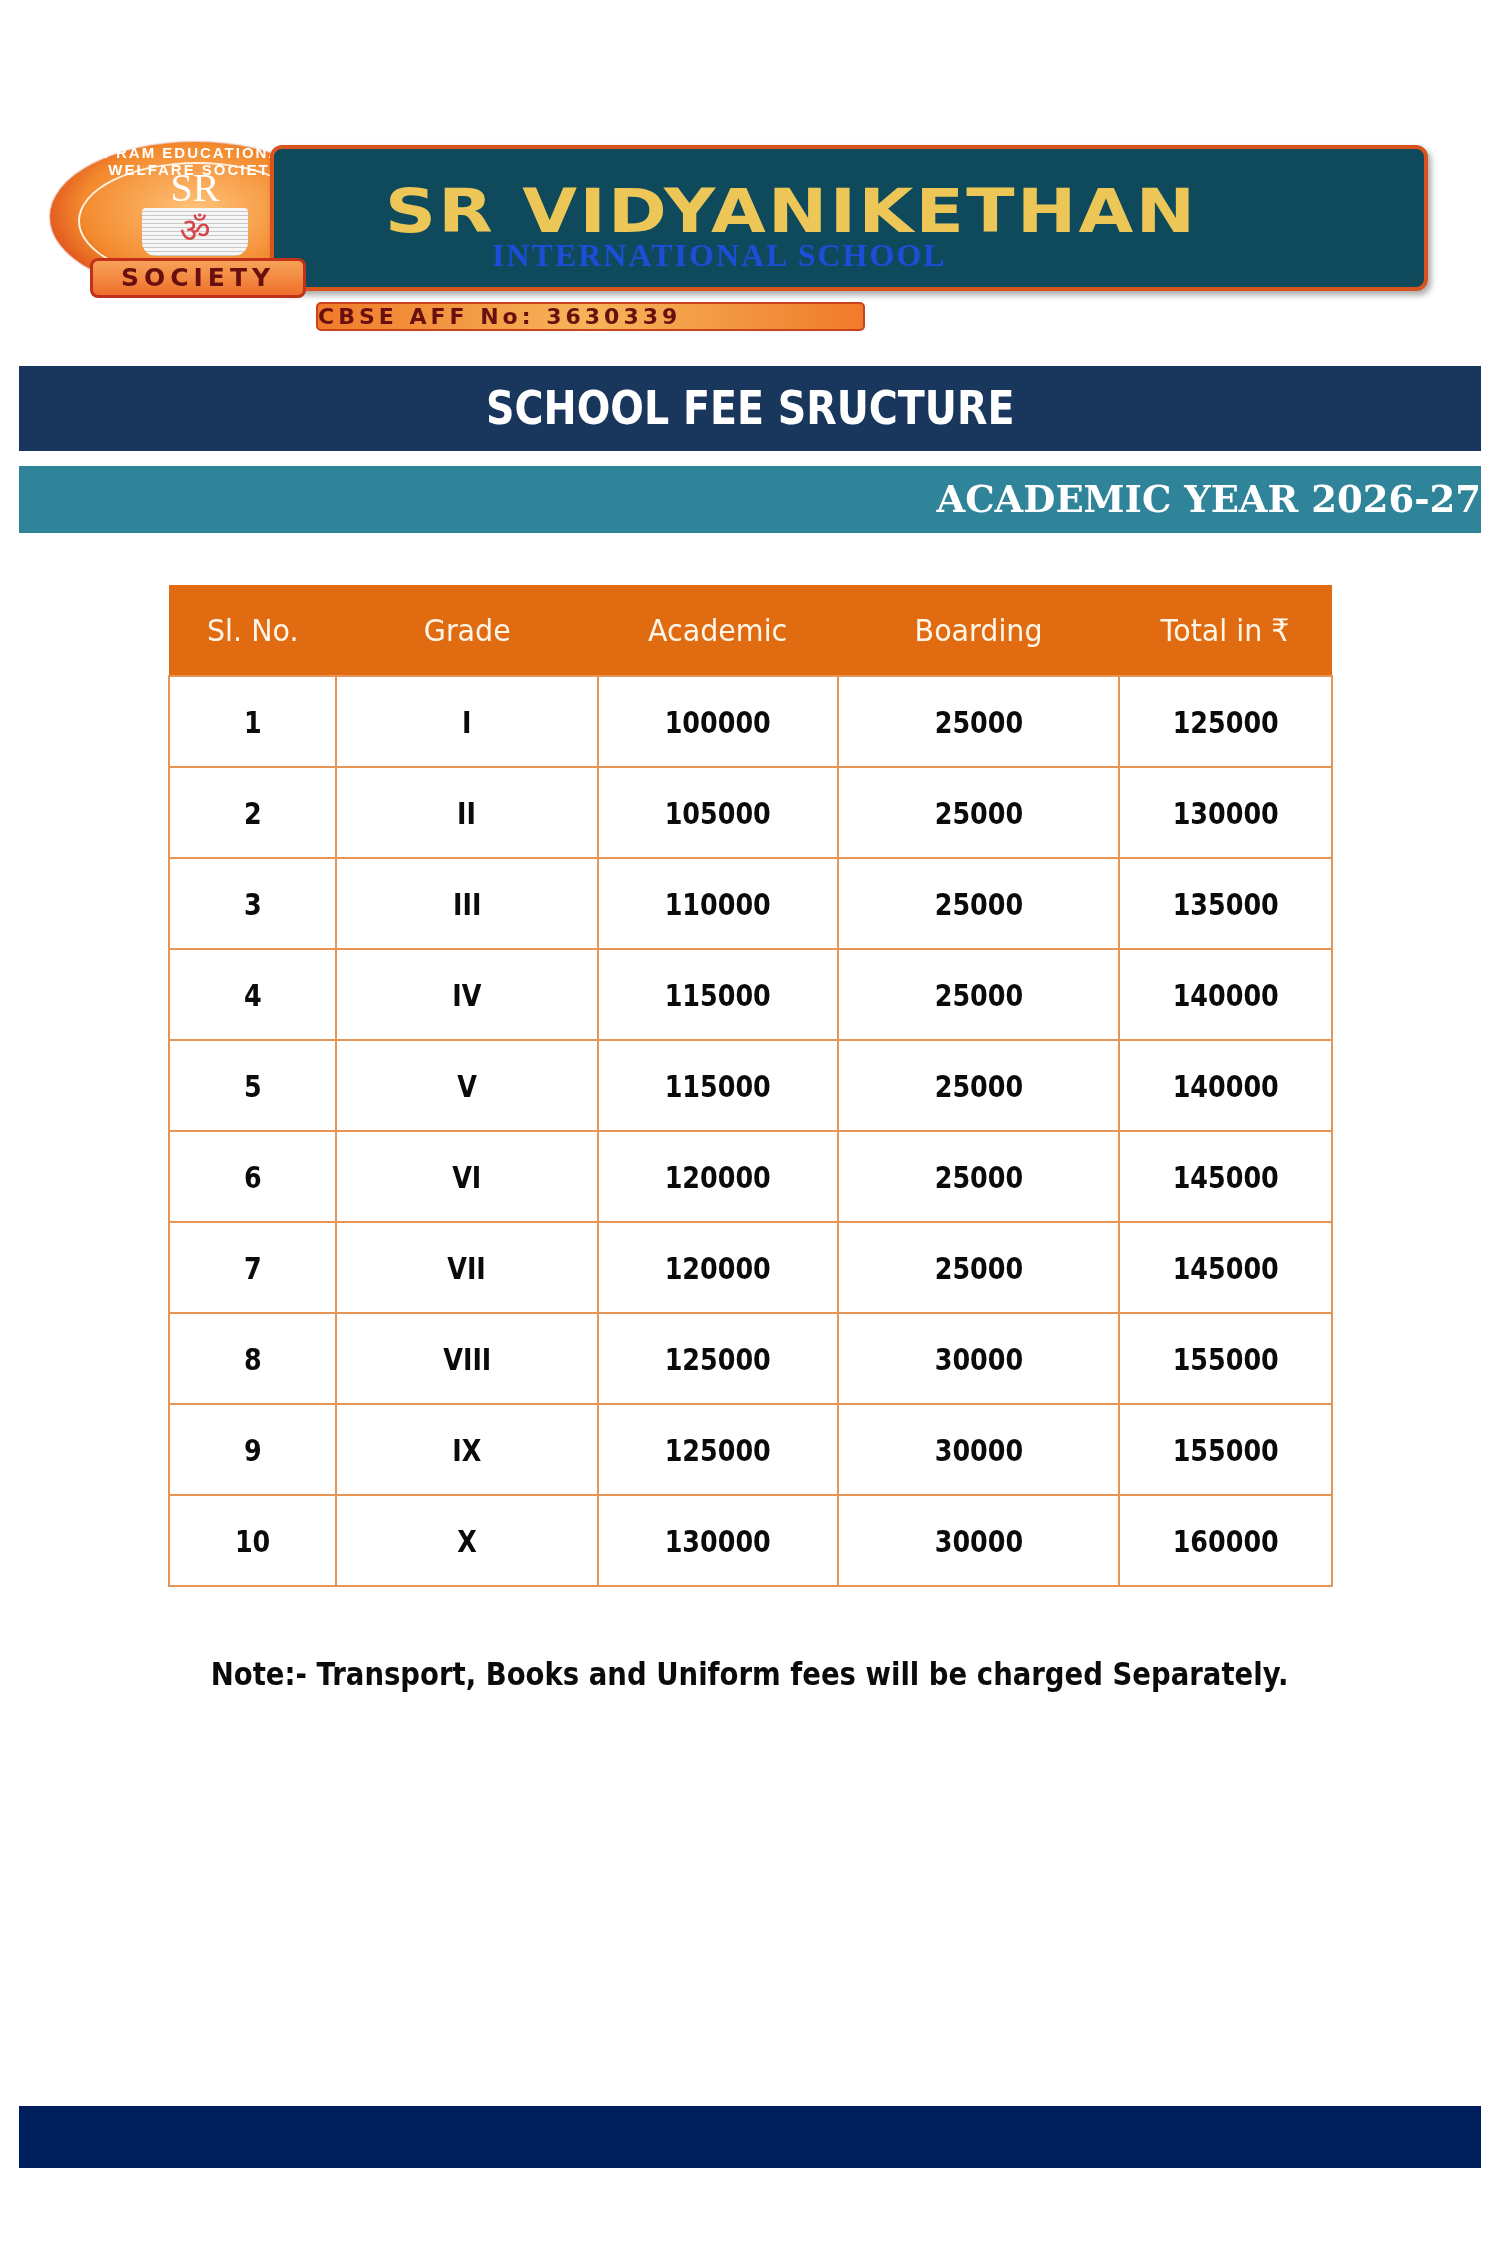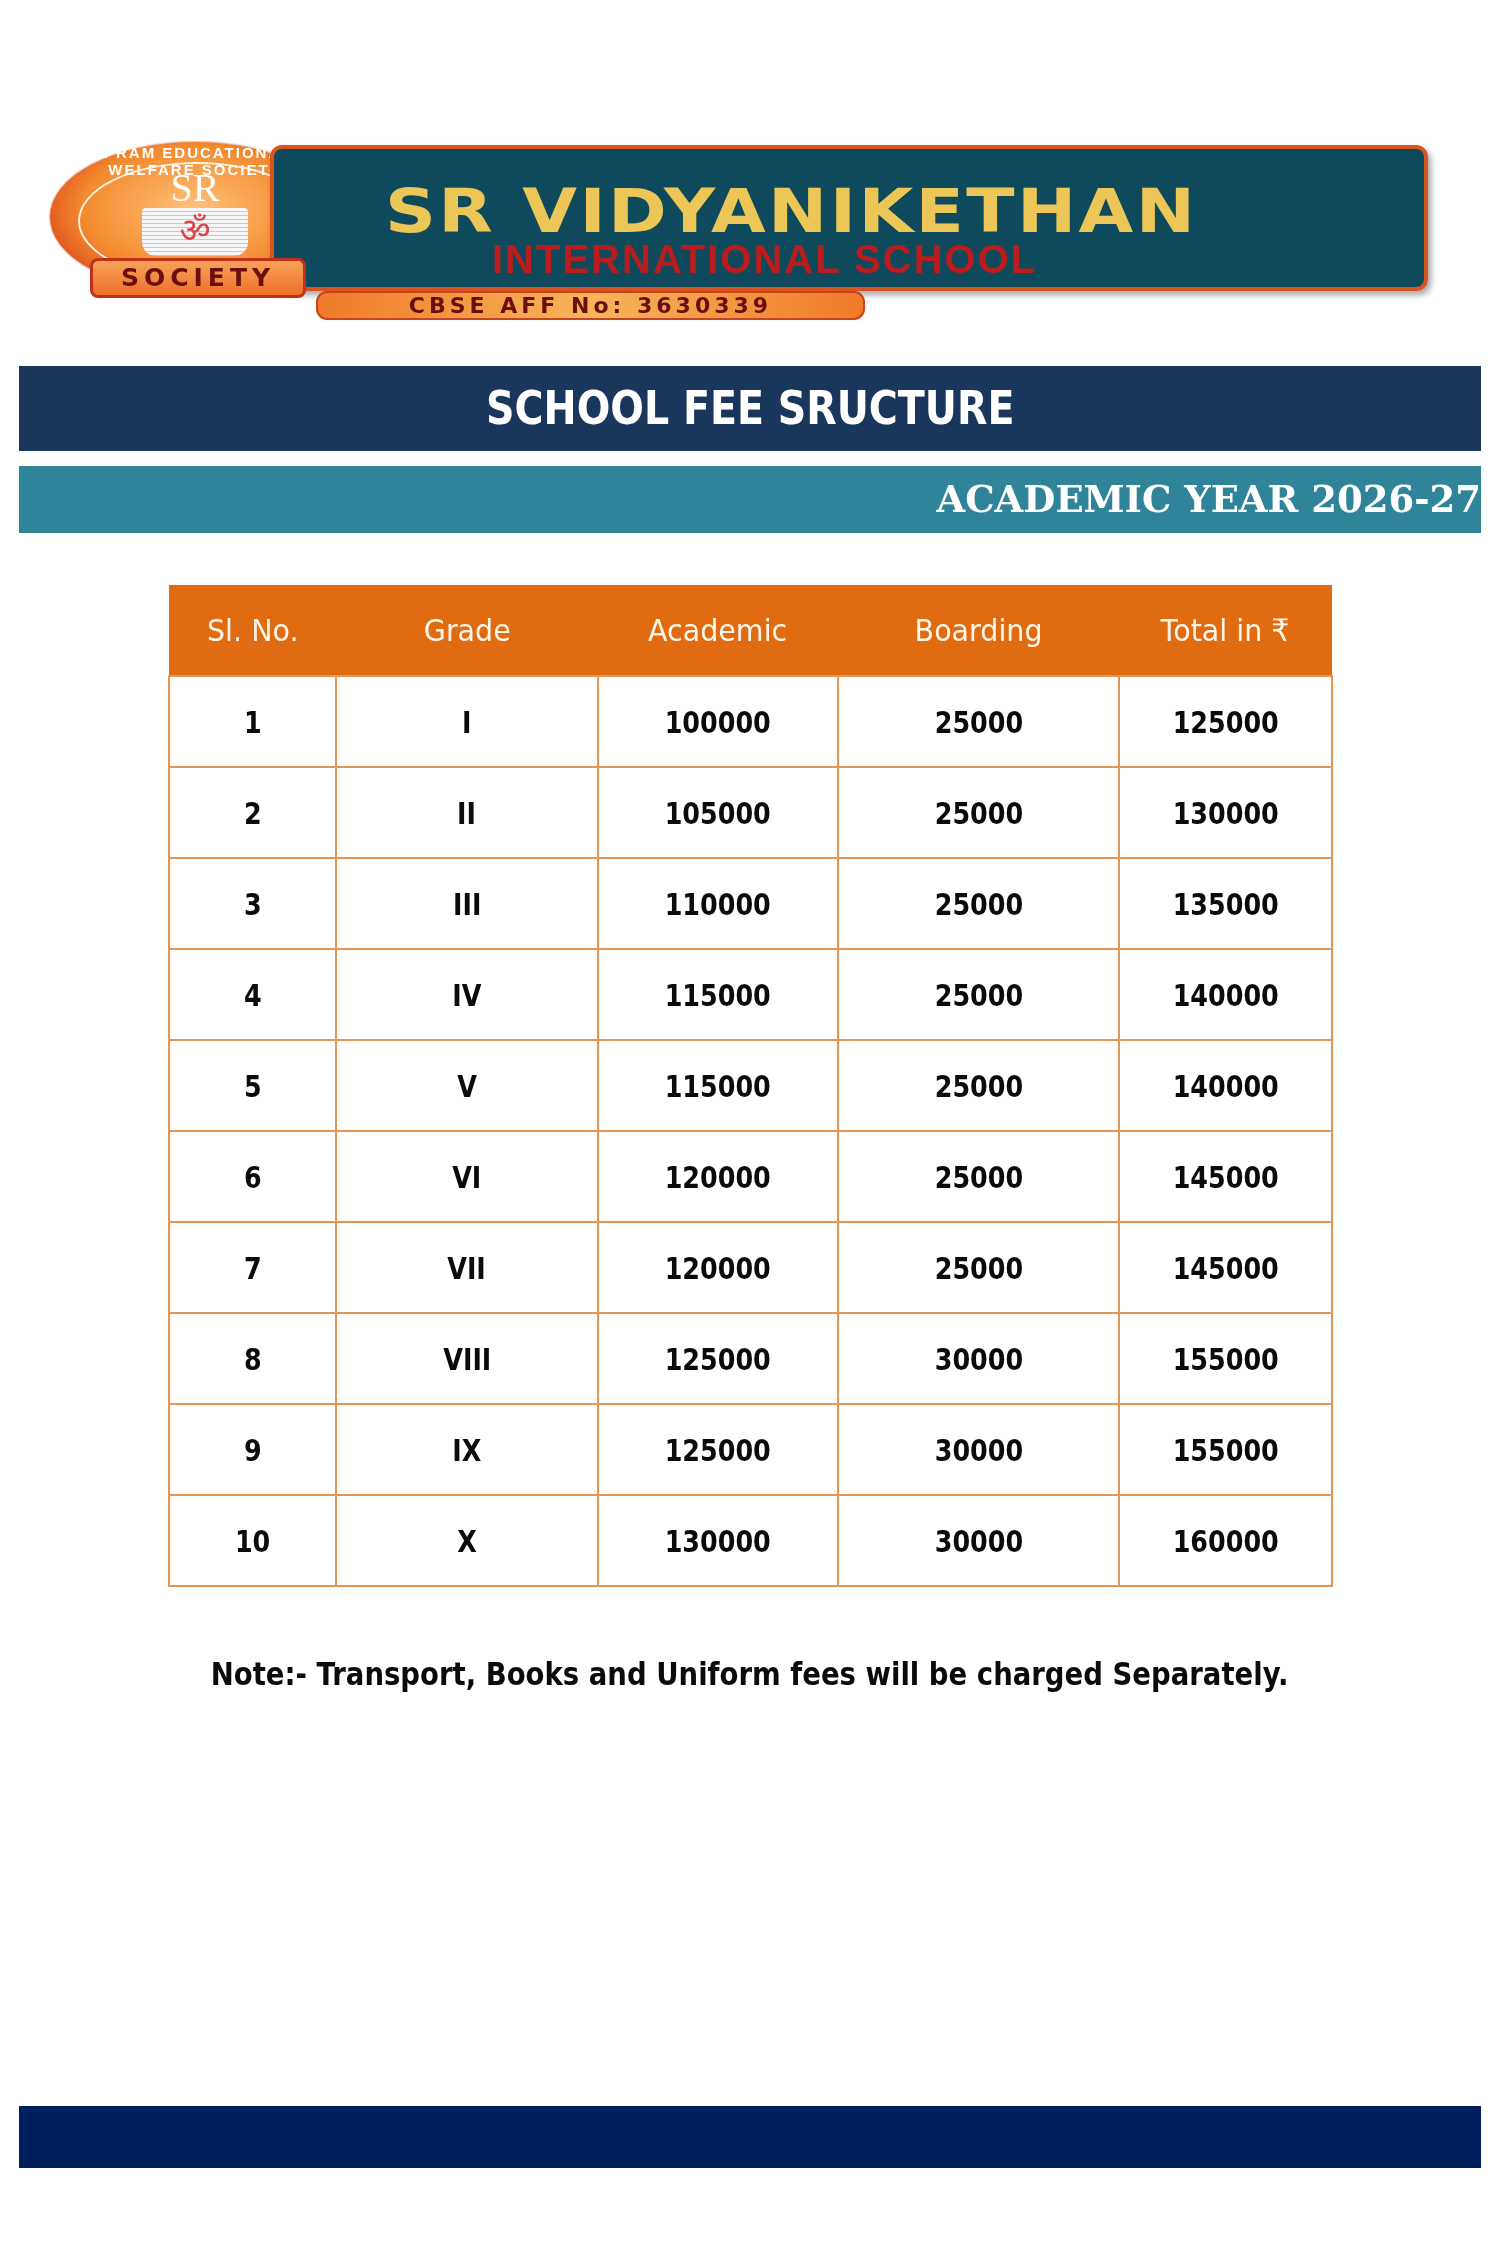--- a/index.html
+++ b/index.html
@@ -17,28 +17,28 @@
   .tagline {
     position: absolute; left: 355px; top: 155px; font-family: "DejaVu Serif", serif;
     font-size: 23px; letter-spacing: 6px; color: #f2f2f2;
   }
   .school-name {
     position: absolute; left: 385px; top: 176px; font-family: "DejaVu Sans", sans-serif;
     font-weight: bold; font-size: 60px; letter-spacing: 2px; color: #ecc657; transform: scaleX(1.18);
     transform-origin: left center; white-space: nowrap;
   }
   .school-sub {
-    position: absolute; left: 492px; top: 237px; font-family: Liberation Sans, sans-serif;
-    font-weight: bold; font-size: 40px; letter-spacing: 2px; color: #b91c1c; white-space: nowrap;
+    position: absolute; left: 492px; top: 237px; font-family: Liberation Serif, serif;
+    font-weight: bold; font-size: 32px; letter-spacing: 2px; color: #1d4ed8; white-space: nowrap;
   }
   .pill {
-    position: absolute; top: 291px; height: 25px; border-radius: 11px; border: 2px solid #c9441c;
+    position: absolute; top: 302px; height: 25px; border-radius: 5px; border: 2px solid #c9441c;
     background: linear-gradient(90deg, #f07a2a, #f6b55a 50%, #f07a2a);
     color: #6a0f0f; font-weight: bold; font-size: 22px; letter-spacing: 4px;
-    line-height: 25px; text-align: center; white-space: nowrap; font-family: "DejaVu Sans", sans-serif;
+    line-height: 25px; white-space: nowrap; font-family: "DejaVu Sans", sans-serif;
   }
   .pill-cbse { left: 316px; width: 545px; }
   .pill-code { left: 877px; width: 500px; }
   .emblem {
     position: absolute; left: 50px; top: 142px; width: 290px; height: 150px;
     border-radius: 50%; background: radial-gradient(ellipse at 50% 45%, #ffc37a 0%, #f38a2e 55%, #e0531d 75%, #d8461a 100%);
     box-shadow: 0 0 2px #b23a10;
   }
   .emblem-ring {
     position: absolute; left: 28px; top: 20px; width: 234px; height: 114px; border-radius: 50%;

